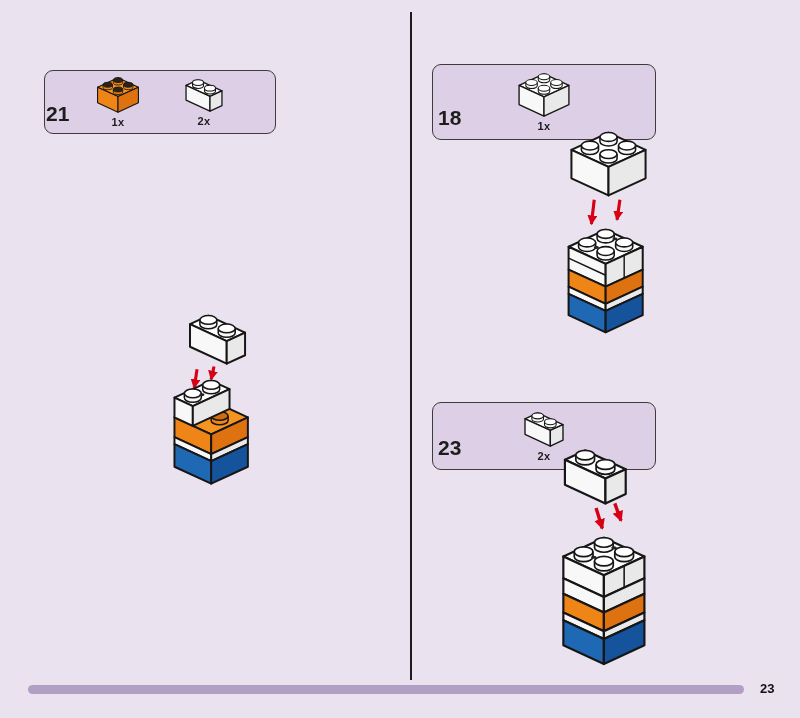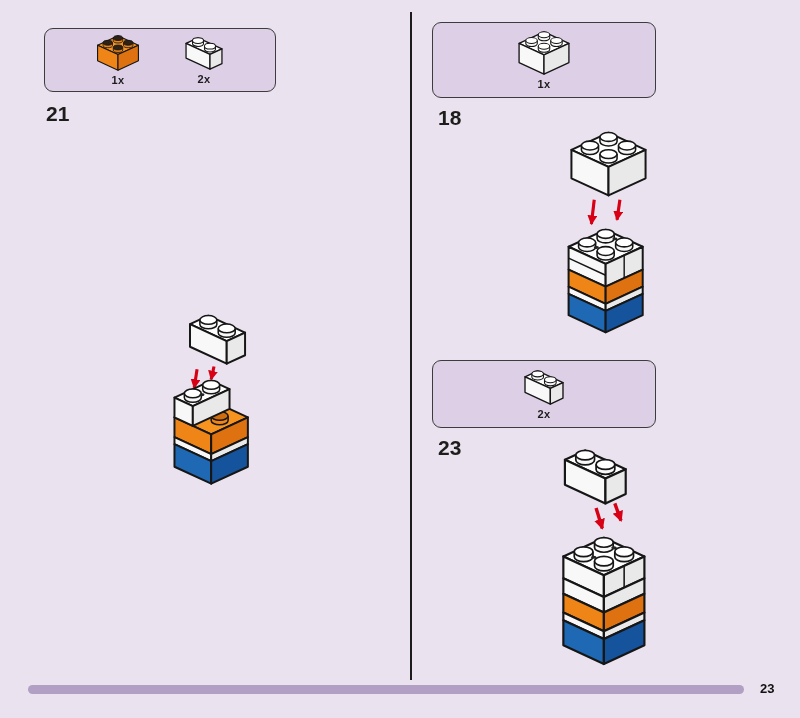--- a/index.html
+++ b/index.html
@@ -12,20 +12,21 @@
   }
   .callout{
     position:absolute;
     background:#dccfe6;
     border:1.6px solid #3c3c3c;
     border-radius:9px;
     display:flex;
     align-items:center;
     justify-content:center;
     gap:44px;
+    margin-top:42px;
   }
   .part{display:flex;flex-direction:column;align-items:center;gap:2px}
   .part .cnt{font-size:11px;font-weight:700;color:#1c1c1c;letter-spacing:.3px}
   .stepnum{position:absolute;font-size:21px;font-weight:700;color:#1d1d1b}
   .asm{position:absolute}
   .divider{position:absolute;left:410px;top:12px;width:2px;height:668px;background:#1c1c1c}
   .progress{position:absolute;left:28px;top:685px;width:716px;height:9px;border-radius:5px;background:#b19fc4}
   .pagenum{position:absolute;left:760px;top:681px;font-size:13px;font-weight:700;color:#111}
 
   

